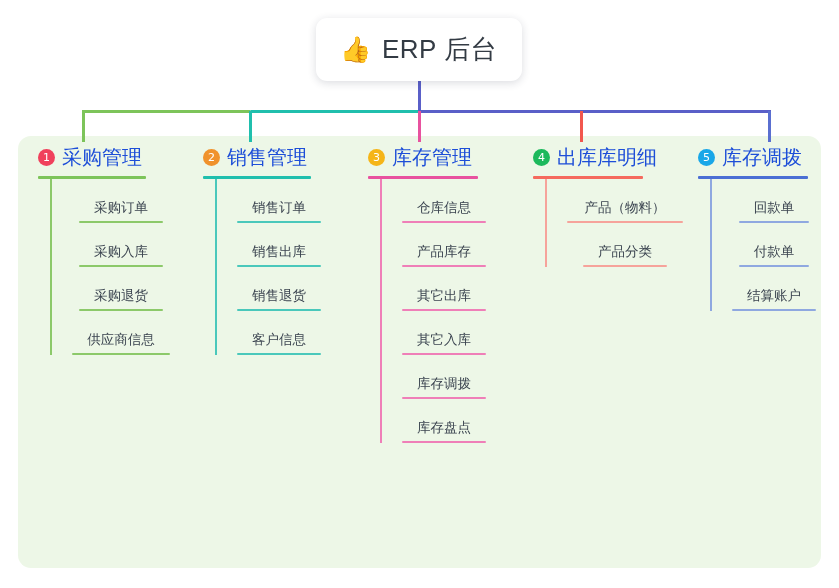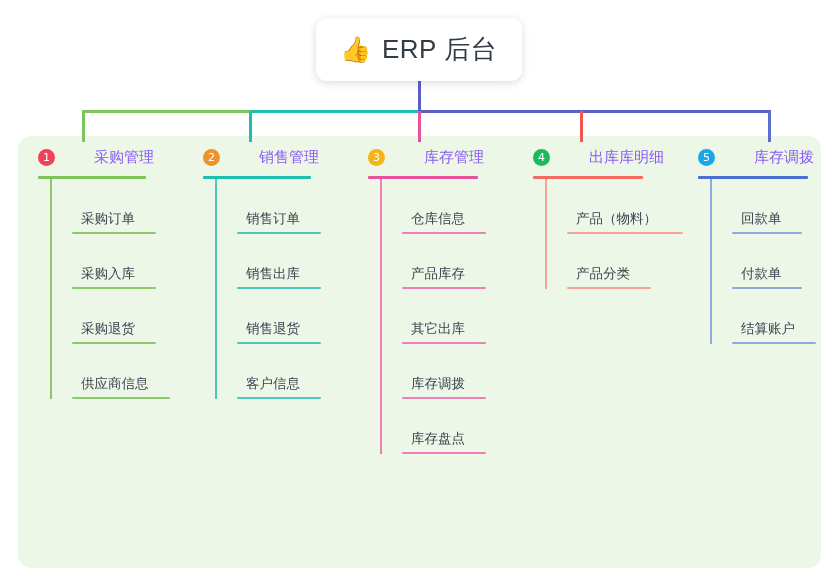--- a/index.html
+++ b/index.html
@@ -93,24 +93,23 @@
     height: 17px;
     border-radius: 50%;
     color: #ffffff;
     font-size: 11px;
     line-height: 17px;
     text-align: center;
     flex: 0 0 auto;
     font-family: "DejaVu Sans", sans-serif;
   }
   .col-title {
-    font-size: 15px;
-    color: #8b5cf6;
+    font-size: 20px;
+    color: #1d4ed8;
     white-space: nowrap;
-    margin-left: 32px;
   }
   .head-rule {
     height: 3px;
     border-radius: 1px;
     margin-top: 3px;
   }
 
   .leaves {
     position: relative;
     margin-left: 12px;
@@ -118,25 +117,25 @@
   }
   .spine {
     position: absolute;
     left: 0;
     top: 0;
     bottom: 0;
     width: 2px;
   }
   .leaf {
     position: relative;
-    height: 55px;
+    height: 44px;
     display: flex;
     flex-direction: column;
     justify-content: flex-end;
-    align-items: flex-start;
+    align-items: center;
   }
   .leaf-text {
     font-size: 13.5px;
     color: #3b4450;
     white-space: nowrap;
     padding: 0 9px 4px 9px;
   }
   .leaf-rule {
     height: 2px;
     border-radius: 1px;
@@ -257,20 +256,26 @@
               <span class="leaf-rule" style="display:block;background:#ef7fb8"></span>
             </span>
           </div>
           <div class="leaf">
             <span class="leaf-text">其它出库</span>
             <span class="leaf-rule-wrap" style="width:84px">
               <span class="leaf-rule" style="display:block;background:#ef7fb8"></span>
             </span>
           </div>
           <div class="leaf">
+            <span class="leaf-text">其它入库</span>
+            <span class="leaf-rule-wrap" style="width:84px">
+              <span class="leaf-rule" style="display:block;background:#ef7fb8"></span>
+            </span>
+          </div>
+          <div class="leaf">
             <span class="leaf-text">库存调拨</span>
             <span class="leaf-rule-wrap" style="width:84px">
               <span class="leaf-rule" style="display:block;background:#ef7fb8"></span>
             </span>
           </div>
           <div class="leaf">
             <span class="leaf-text">库存盘点</span>
             <span class="leaf-rule-wrap" style="width:84px">
               <span class="leaf-rule" style="display:block;background:#ef7fb8"></span>
             </span>

